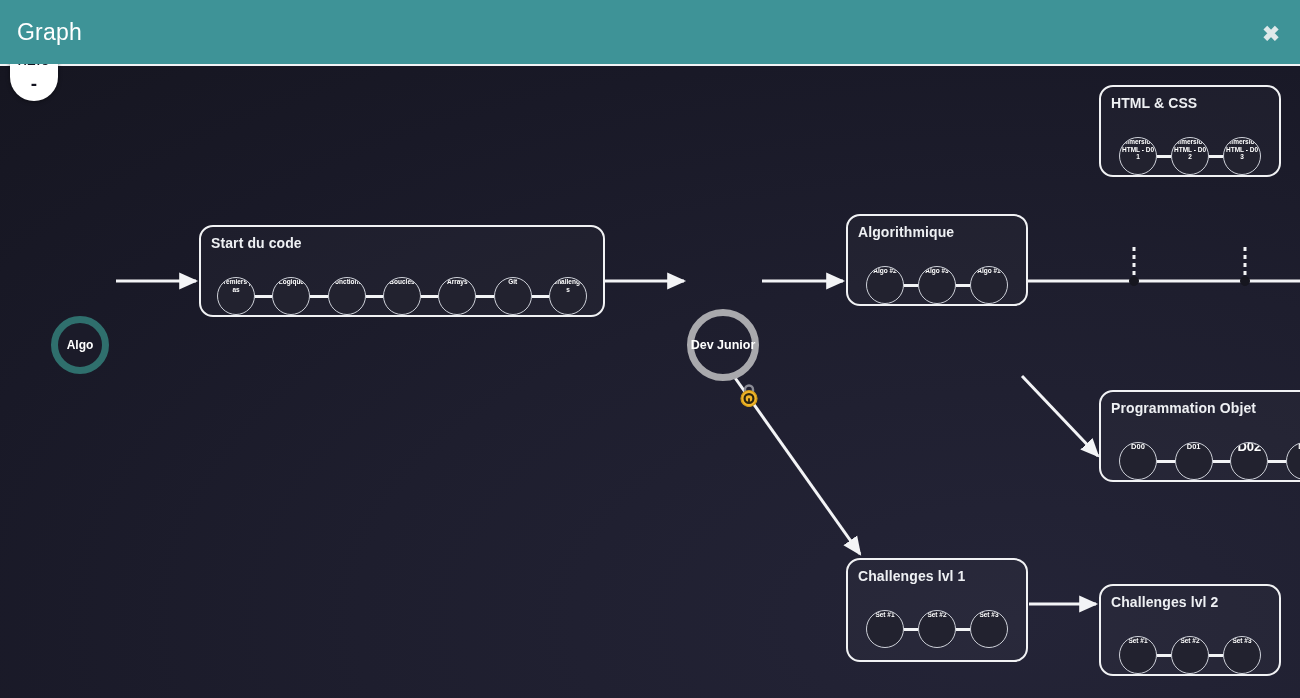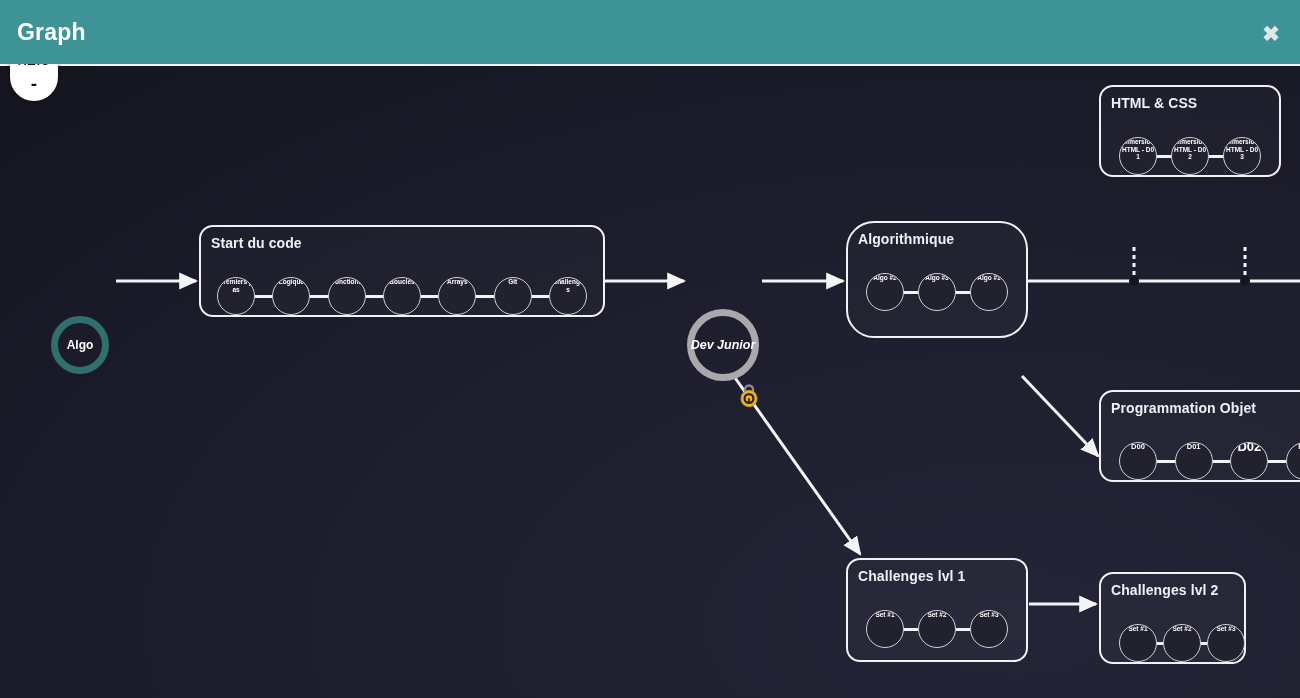--- a/index.html
+++ b/index.html
@@ -20,21 +20,21 @@
     position: absolute; left: 0; top: 0;
     width: 1300px; height: 64px;
     background: #3e9397;
     box-sizing: border-box;
     display: flex; align-items: center;
     z-index: 40;
   }
   .titlebar-title {
     color: #ffffff;
     font-size: 23px;
-    font-weight: bold;
+    font-weight: normal;
     margin-left: 17px;
     letter-spacing: .2px;
   }
   .close-btn {
     position: absolute; right: 14px; top: 18px;
     width: 30px; height: 30px;
     display: flex; align-items: center; justify-content: center;
     color: #dfe9ea;
     font-size: 21px;
     font-weight: bold;
@@ -156,21 +156,20 @@
     background: #1b1b29;
     font-size: 12px;
   }
   .node-dev {
     left: 687px; top: 245px;
     width: 72px; height: 72px;
     border: 7px solid #a9a9ad;
     background: transparent;
     font-size: 12.5px;
     white-space: nowrap;
-    font-style: italic;
   }
 
   
   .lock-badge {
     position: absolute;
     left: 738px; top: 317px;
     width: 22px; height: 26px;
     z-index: 25;
   }
 
@@ -242,21 +241,21 @@
         <div class="snode">
               <span>Git</span>
             </div>
         <div class="slink"></div>
         <div class="snode">
               <span>Challenges</span>
             </div>
       </div>
     </div>
 
-    <div class="group" style="left:846px; top:157px; width:182px; height:117px;border-radius:28px;">
+    <div class="group" style="left:846px; top:150px; width:182px; height:92px;">
       <div class="group-title">Algorithmique</div>
       <div class="group-nodes" style="padding:0 18px;">
         <div class="snode">
               <span>Algo #2</span>
             </div>
         <div class="slink"></div>
         <div class="snode">
               <span>Algo #3</span>
             </div>
         <div class="slink"></div>
@@ -314,21 +313,21 @@
         <div class="snode">
               <span>Set #2</span>
             </div>
         <div class="slink"></div>
         <div class="snode">
               <span>Set #3</span>
             </div>
       </div>
     </div>
 
-    <div class="group" style="left:1099px; top:508px; width:147px; height:92px;">
+    <div class="group" style="left:1099px; top:520px; width:182px; height:92px;">
       <div class="group-title">Challenges lvl 2</div>
       <div class="group-nodes" style="padding:0 18px;">
         <div class="snode">
               <span>Set #1</span>
             </div>
         <div class="slink"></div>
         <div class="snode">
               <span>Set #2</span>
             </div>
         <div class="slink"></div>

